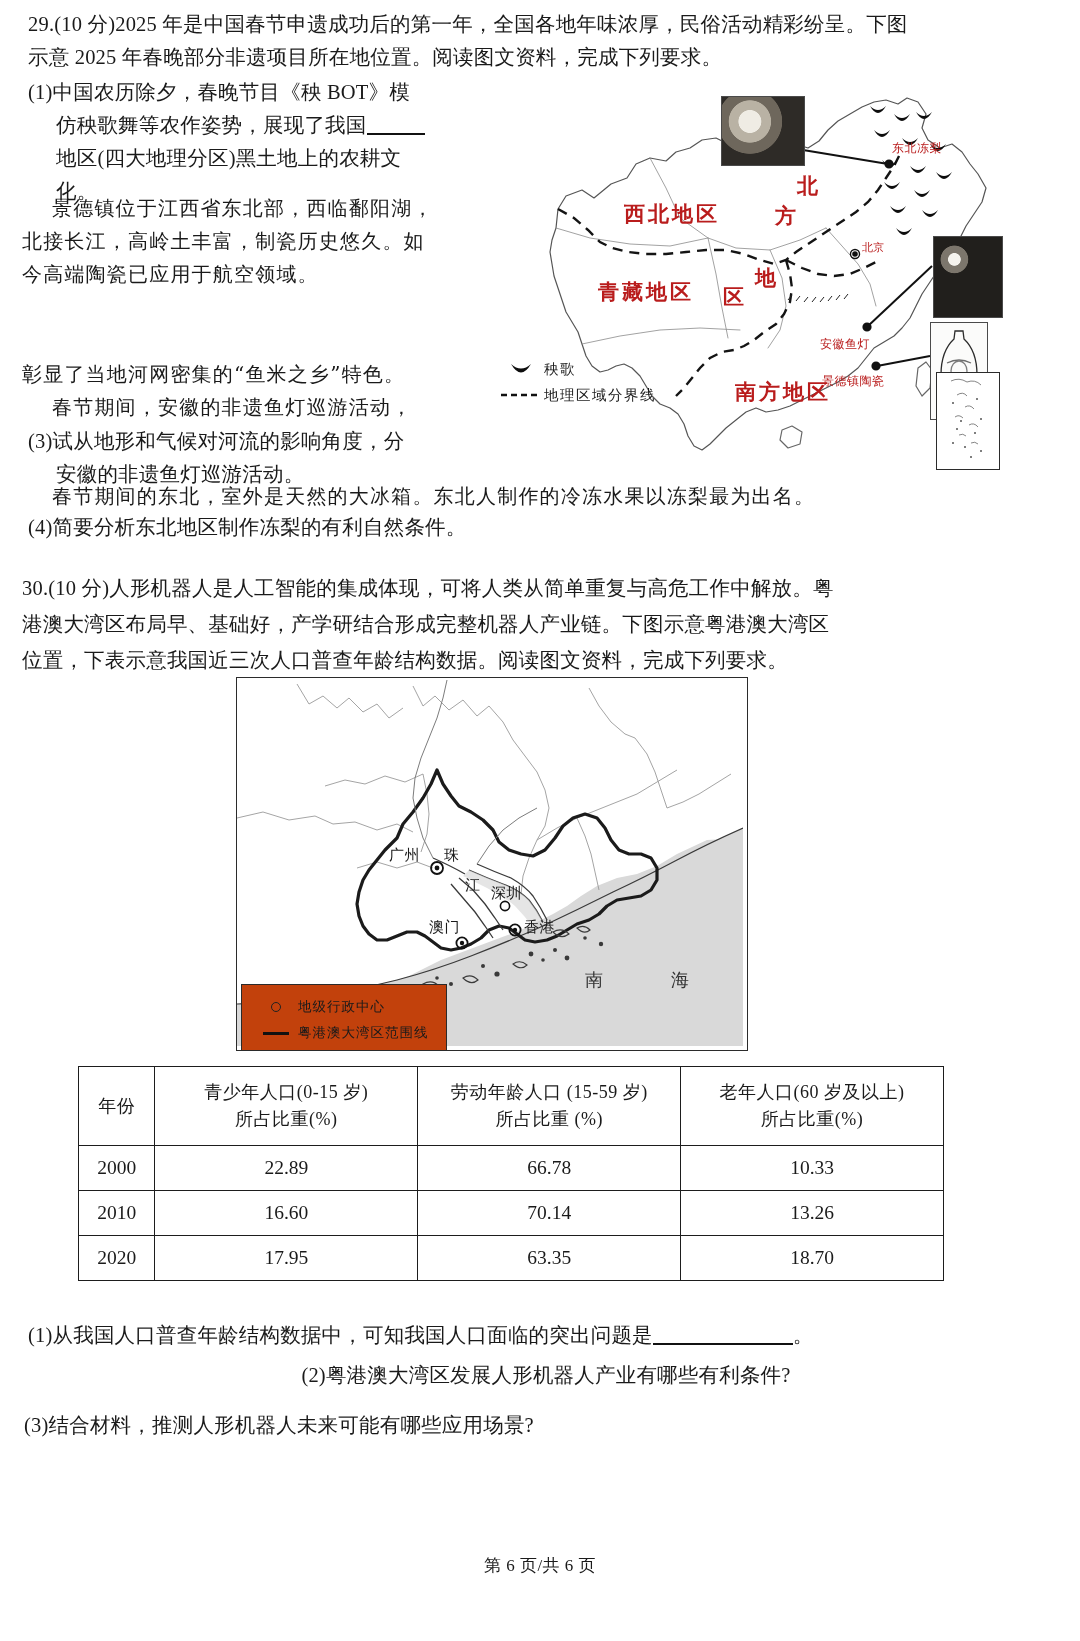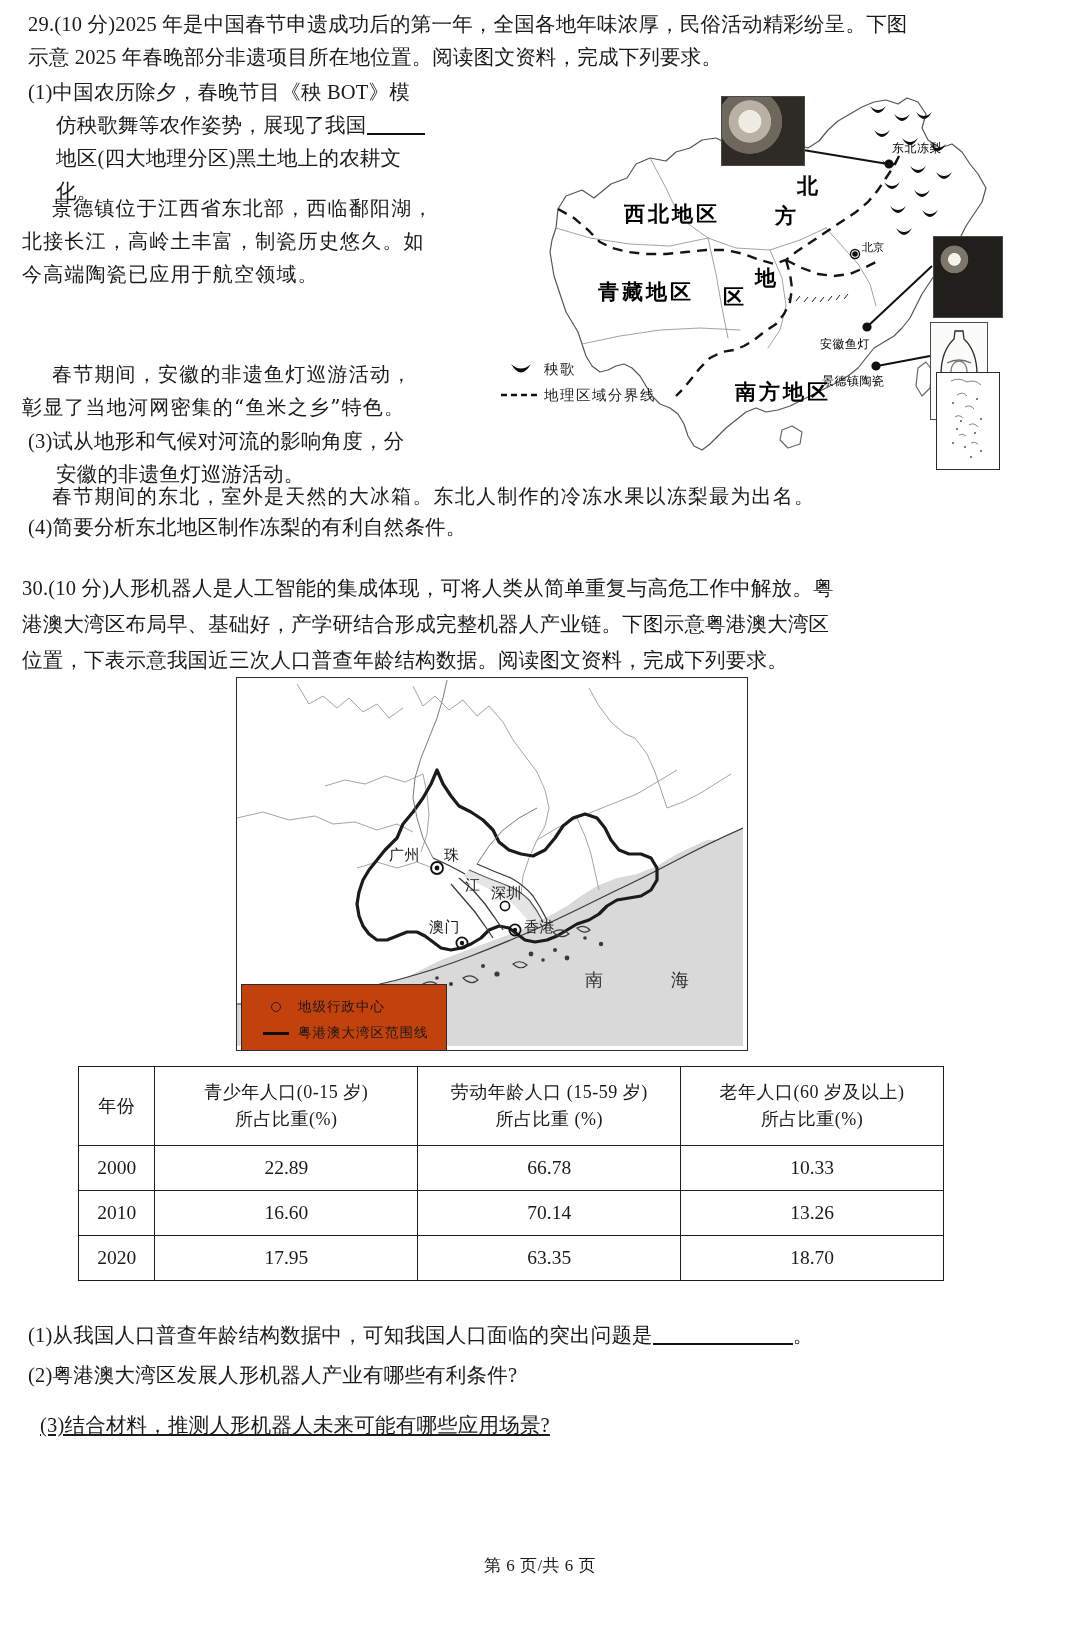--- a/index.html
+++ b/index.html
@@ -93,21 +93,21 @@
   }
   .inset-box {
     position: absolute;
     left: 466px; top: 294px; width: 62px; height: 96px;
     border: 1.4px solid #2b2b2b;
     background: #ffffff;
   }
   .map-label {
     position: absolute;
     font-family: "Liberation Serif", serif;
-    color: #000000;
+    color: #b91c1c;
     white-space: pre;
   }
   .map-region {
     font-size: 21px;
     letter-spacing: 3px;
     font-weight: 600;
   }
   .map-poi { font-size: 12px; letter-spacing: 0.5px; }
   .map-city { font-size: 11px; }
   .legend-txt { font-size: 14.5px; letter-spacing: 1.5px; }
@@ -217,22 +217,22 @@
   </div>
 
   <div class="q-block" style="left:22px; top:192px; width:450px;">
     <div class="line kai-plain"><span style="padding-left:30px;margin-top:43px;">景德镇位于江西省东北部，西临鄱阳湖，</span></div>
     <div class="line kai-plain">北接长江，高岭土丰富，制瓷历史悠久。如</div>
     <div class="line kai-plain">今高端陶瓷已应用于航空领域。</div>
   </div>
 
 
   <div class="q-block" style="left:22px; top:358px; width:460px;">
+    <div class="line kai-plain">彰显了当地河网密集的“鱼米之乡”特色。</div>
     <div class="line kai-plain"><span style="padding-left:30px;">春节期间，安徽的非遗鱼灯巡游活动，</span></div>
-    <div class="line kai-plain">彰显了当地河网密集的“鱼米之乡”特色。</div>
   </div>
 
   <div class="q-block" style="left:28px; top:425px; width:460px;">
     <div class="line">(3)试从地形和气候对河流的影响角度，分</div>
     <div class="line"><span style="padding-left:28px;">安徽的非遗鱼灯巡游活动。</span></div>
   </div>
 
   <div class="q-block" style="left:22px; top:480px; width:1020px;">
     <div class="line kai-plain"><span style="padding-left:30px;text-align:right;">春节期间的东北，室外是天然的大冰箱。东北人制作的冷冻水果以冻梨最为出名。</span></div>
   </div>
@@ -554,22 +554,22 @@
         <td>17.95</td>
         <td>63.35</td>
         <td>18.70</td>
       </tr>
     </tbody>
   </table>
 
   <div class="q-block" style="left:28px; top:1315px; width:1020px;">
     <div class="line" style="line-height:40px;"><span>(1)从我国人口普查年龄结构数据中，可知我国人口面临的突出问题是</span><span class="blank-long"></span><span>。</span></div>
   </div>
-  <div class="q-block" style="left:28px; top:1355px; width:1020px;">
+  <div class="q-block" style="left:36px; top:1355px; width:1020px;text-align:center;">
     <div class="line" style="line-height:40px;">(2)粤港澳大湾区发展人形机器人产业有哪些有利条件?</div>
   </div>
-  <div class="q-block" style="left:40px; top:1405px; width:1020px;text-decoration:underline;">
+  <div class="q-block" style="left:24px; top:1405px; width:1020px;">
     <div class="line" style="line-height:40px;">(3)结合材料，推测人形机器人未来可能有哪些应用场景?</div>
   </div>
 
   <div class="footer">第 6 页/共 6 页</div>
 
 </div>
 
 </body></html>

